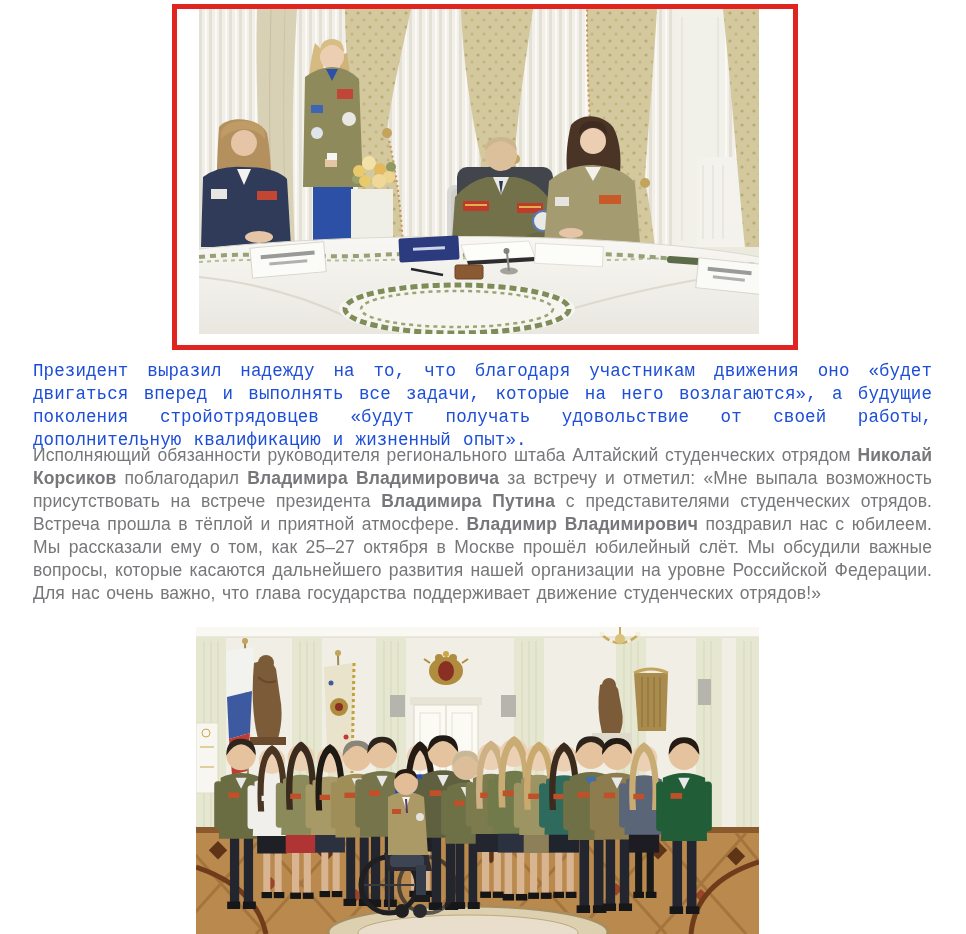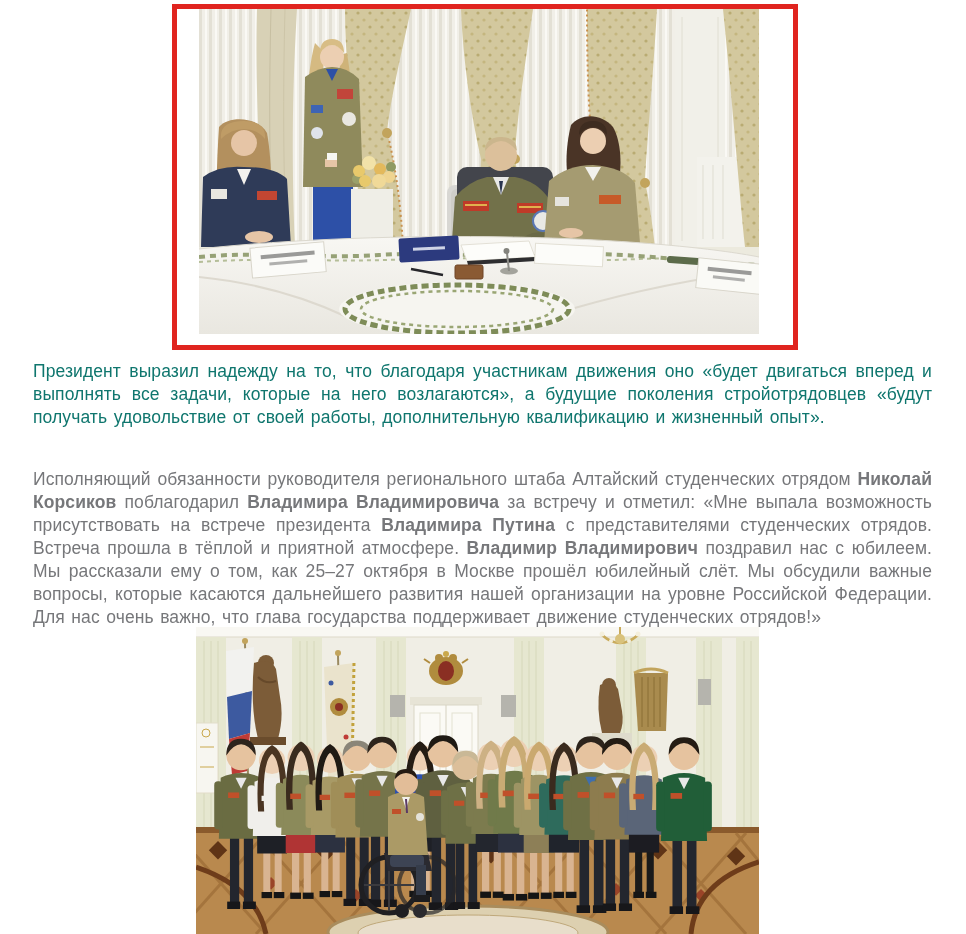--- a/index.html
+++ b/index.html
@@ -11,21 +11,21 @@
   .red-box{position:absolute;left:172px;top:4px;width:616px;height:336px;
            border:5px solid #e0241f;background:#fff;}
   .top-photo{position:absolute;left:22px;top:0;width:560px;height:325px;display:block;}
 
   
   .para{position:absolute;left:33px;width:899px;margin:0;
         text-align:justify;font-size:17.5px;line-height:23px;
         word-spacing:1.5px;letter-spacing:.1px;color:#76777a;}
   .para b{font-weight:bold;}
   #para1{top:360px;}
-  #para2{top:468px;}
+  #para2{top:444px;}
 
   
   .bottom-photo{position:absolute;left:196px;top:627px;width:563px;height:307px;display:block;}
 
   figure{margin:0;}
   svg{shape-rendering:auto;}
 </style>
 </head>
 <body>
 
@@ -191,21 +191,21 @@
         <rect x="468" y="248" width="34" height="7" rx="3" fill="#5c6b4a" transform="rotate(4 485 251)"></rect>
         <g transform="rotate(6 530 268)">
           <rect x="498" y="252" width="64" height="30" fill="#fafaf6" stroke="#d8d5ca"></rect>
           <rect x="508" y="260" width="44" height="4" fill="#9a9a98"></rect>
           <rect x="514" y="268" width="32" height="3" fill="#b0b0ae"></rect>
         </g>
       </svg>
     </div>
   </figure>
 
-  <p class="para" id="para1" style="color: #0f766e;"><span>Президент выразил надежду на то, что благодаря участникам движения оно «будет двигаться вперед и выполнять все задачи, которые на него возлагаются», а будущие поколения стройотрядовцев «будут получать удовольствие от своей работы, дополнительную квалификацию и жизненный опыт».</span></p>
+  <p class="para" id="para1" style="color: #1d4ed8; font-family: Liberation Mono, monospace;"><span>Президент выразил надежду на то, что благодаря участникам движения оно «будет двигаться вперед и выполнять все задачи, которые на него возлагаются», а будущие поколения стройотрядовцев «будут получать удовольствие от своей работы, дополнительную квалификацию и жизненный опыт».</span></p>
 
   <p class="para" id="para2" style="color: rgb(118, 119, 122);"><span>Исполняющий обязанности руководителя регионального штаба Алтайский студенческих отрядом </span><b>Николай Корсиков</b><span> поблагодарил </span><b>Владимира Владимировича</b><span> за встречу и отметил: «Мне выпала возможность присутствовать на встрече президента </span><b>Владимира Путина</b><span> с представителями студенческих отрядов. Встреча прошла в тёплой и приятной атмосфере. </span><b>Владимир Владимирович</b><span> поздравил нас с юбилеем. Мы рассказали ему о том, как 25–27 октября в Москве прошёл юбилейный слёт. Мы обсудили важные вопросы, которые касаются дальнейшего развития нашей организации на уровне Российской Федерации. Для нас очень важно, что глава государства поддерживает движение студенческих отрядов!»</span></p>
 
   <figure>
     <svg class="bottom-photo" role="img" viewBox="0 0 563 307" preserveAspectRatio="none" aria-label="kremlin-group-photo">
       <defs>
         <symbol id="pm" viewBox="0 0 30 105">
           <rect x="9" y="60" width="5" height="37" fill="var(--pants,#23262e)"></rect>
           <rect x="16.5" y="60" width="5" height="37" fill="var(--pants,#23262e)"></rect>
           <rect x="7.5" y="96" width="7" height="4" fill="#17171a"></rect>

